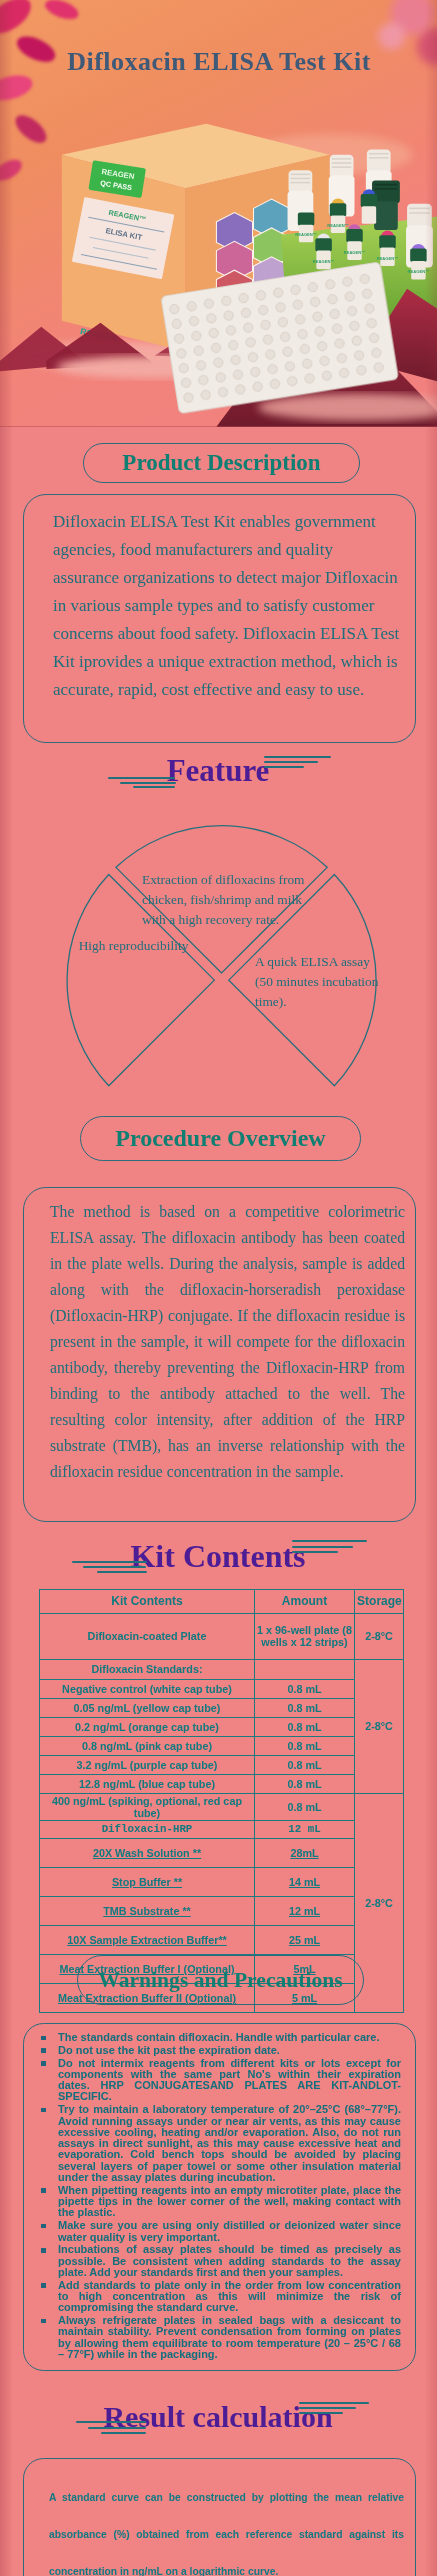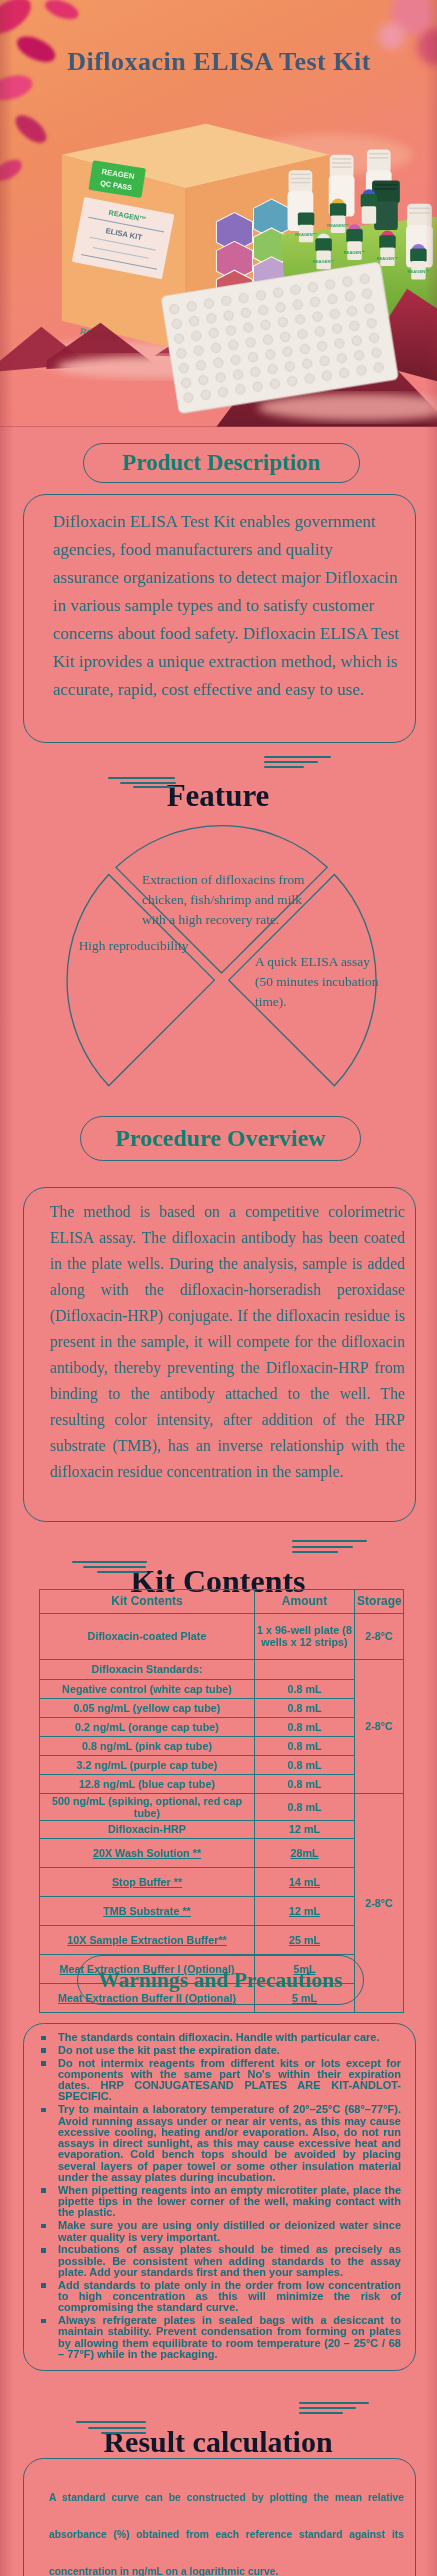--- a/index.html
+++ b/index.html
@@ -13,21 +13,21 @@
         font-size:26px;font-weight:bold;color:#3f5a78;letter-spacing:0.5px;}
   #hero-bottom-line{position:absolute;left:0;top:426px;width:438px;height:1px;background:rgba(140,40,55,.30);}
   
   .edge{position:absolute;top:0;width:13.4px;height:3104px;pointer-events:none;z-index:50;}
   #edge-l{left:0;background:linear-gradient(90deg,rgba(150,45,60,.30),rgba(150,45,60,0));}
   #edge-r{right:0;background:linear-gradient(270deg,rgba(150,45,60,.22),rgba(150,45,60,0));}
   
   .pill{position:absolute;border:1.5px solid #2a6b7c;border-radius:31px;
         display:flex;align-items:center;justify-content:center;
         color:#0e7f72;font-weight:bold;}
-  .bighead{position:absolute;width:436px;text-align:center;color:#0f172a;font-weight:bold;margin-top:25px;}
+  .bighead{position:absolute;width:436px;text-align:center;color:#4c1d95;font-weight:bold;}
   .deco{position:absolute;background:#20717c;height:1.5px;border-radius:1px;}
   
   .tbox{position:absolute;border:1.5px solid #2a6b7c;border-radius:23px;background:transparent;}
   .serifbody{color:#1d6f7c;}
   
   .petal-text{position:absolute;color:#1d6f7c;font-size:13.4px;line-height:20px;}
   
   #kit-table-wrap{position:absolute;left:39px;top:1589px;width:364px;}
   #kit-table{border-collapse:collapse;width:100%;table-layout:fixed;
         font-family:"Liberation Sans",sans-serif;color:#0f7b81;}
@@ -35,21 +35,21 @@
         padding:1px 2.1px;overflow:hidden;}
   #kit-table th{font-size:12px;height:20.6px;}
   #kit-table td{font-size:10.8px;}
   tr.row-plate td{height:43px;}
   tr.row-subhead td{height:17px;}
   tr.row-subhead td.c-name{text-align:left;padding-left:8.2px;}
   tr.row-std td{height:16px;border-top:none;}
   tr.row-std td.c-name{text-align:right;padding-right:4.1px;}
   tr.row-500 td{height:17px;}
   tr.row-500 td.c-name{text-align:right;padding-right:4.1px;}
-  tr.row-hrp td{height:15.5px;border-top:none;}
+  tr.row-hrp td{height:15.5px;border-top:none;font-family:Liberation Mono, monospace;}
   tr.row-solid td{height:26px;text-decoration:underline;}
   
   #warn-list{position:absolute;left:40px;top:2032px;width:361px;font-family:"Liberation Sans",sans-serif;}
   .warn-item{display:flex;margin:0 0 1.5px 0;}
   .warn-marker{width:4.6px;height:4.6px;background:#22647c;margin:3.6px 12.4px 0 1px;flex-shrink:0;}
   .warn-text{flex:1;font-size:11px;line-height:11.3px;color:#12707e;text-align:justify;font-weight:bold;}
   
   #result-para{position:absolute;left:49px;top:2479px;width:355px;
         font-family:"Liberation Sans",sans-serif;font-size:10.3px;line-height:37px;
         color:#107a84;text-align:justify;font-weight:bold;}
@@ -414,21 +414,21 @@
           </tr>
           <tr class="row-std">
             <td class="c-name">3.2 ng/mL (purple cap tube)</td>
             <td>0.8 mL</td>
           </tr>
           <tr class="row-std">
             <td class="c-name">12.8 ng/mL  (blue  cap tube)</td>
             <td>0.8 mL</td>
           </tr>
           <tr class="row-500">
-            <td class="c-name">500 ng/mL  (spiking,  optional, red cap tube)</td>
+            <td class="c-name">400 ng/mL  (spiking,  optional, red cap tube)</td>
             <td>0.8 mL</td>
             <td rowspan="8">2-8°C</td>
           </tr>
           <tr class="row-hrp">
             <td class="c-name">Difloxacin-HRP</td>
             <td>12 mL</td>
           </tr>
           <tr class="row-solid">
             <td class="c-name">20X Wash Solution **</td>
             <td>28mL</td>

